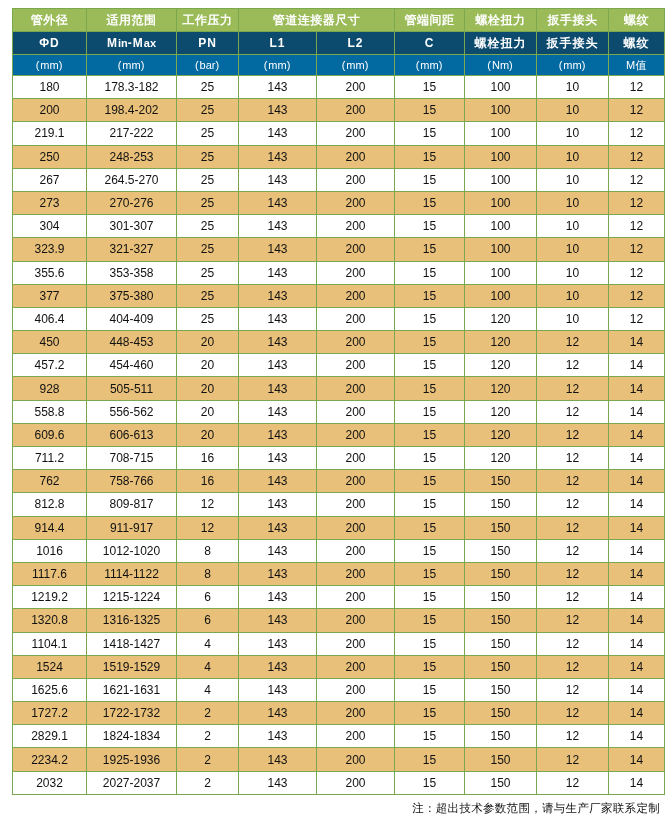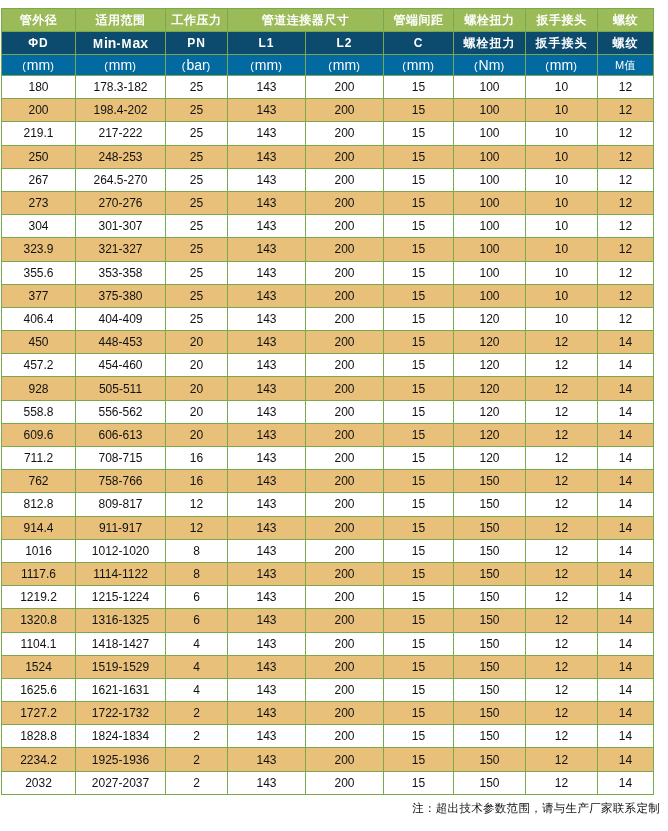--- a/index.html
+++ b/index.html
@@ -12,21 +12,21 @@
     height: 831px;
     font-family: "Liberation Sans", "DejaVu Sans", sans-serif;
     color: #111111;
     -webkit-font-smoothing: antialiased;
   }
   .sheet {
     width: 668px;
     height: 831px;
     position: relative;
     box-sizing: border-box;
-    padding: 8px 8px 0 1px;
+    padding: 8px 8px 0 12px;
   }
   table.spec {
     border-collapse: collapse;
     width: 652px;
     table-layout: fixed;
   }
   table.spec td, table.spec th {
     border: 1px solid #7aa84f;
     text-align: center;
     vertical-align: middle;
@@ -56,21 +56,21 @@
     font-size: 11px;
     height: 20px;
     letter-spacing: 1px;
   }
   tr.hdr-unit td.bold-unit {
     font-weight: normal;
     letter-spacing: 0.5px;
     text-align: center;
   }
   .sub {
-    font-size: 14px;
+    font-size: 11px;
     vertical-align: baseline;
     letter-spacing: 0;
   }
   
   tbody tr td {
     height: 22.2px;
     font-size: 12px;
     color: #111111;
   }
   tbody tr.odd td {
@@ -452,21 +452,21 @@
           <td>1722-1732</td>
           <td>2</td>
           <td>143</td>
           <td>200</td>
           <td>15</td>
           <td>150</td>
           <td>12</td>
           <td>14</td>
         </tr>
         <tr class="odd">
-          <td>1828.8</td>
+          <td>2829.1</td>
           <td>1824-1834</td>
           <td>2</td>
           <td>143</td>
           <td>200</td>
           <td>15</td>
           <td>150</td>
           <td>12</td>
           <td>14</td>
         </tr>
         <tr class="even">

